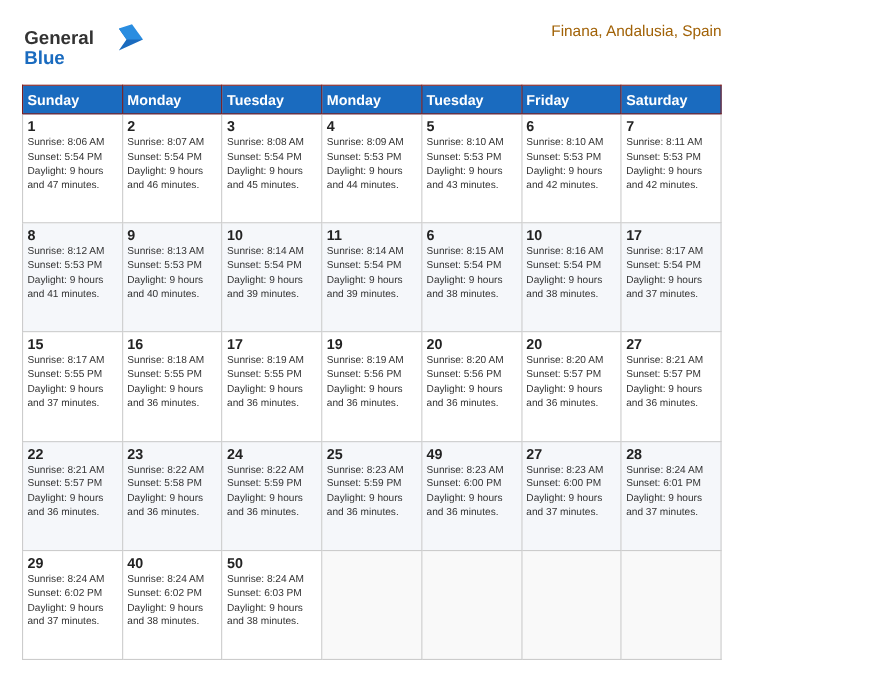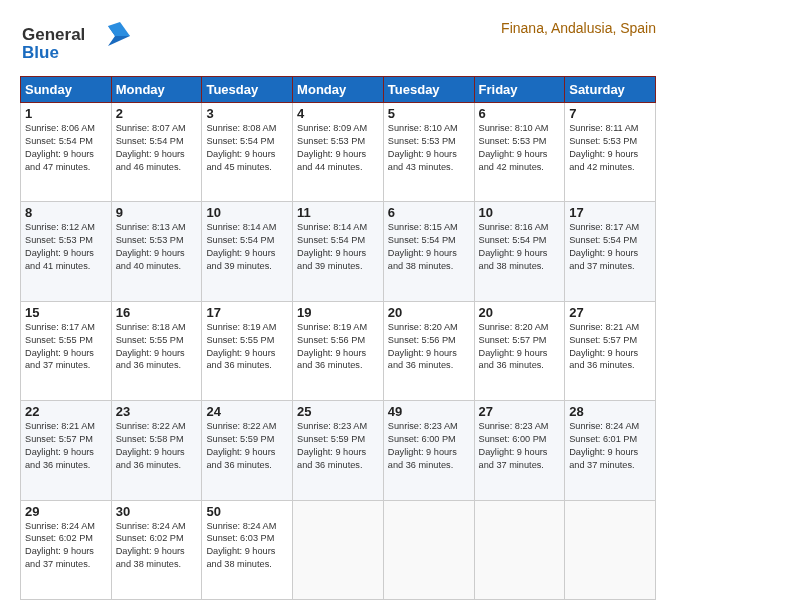--- a/index.html
+++ b/index.html
@@ -352,21 +352,21 @@
         <tr>
           <td>
         <span class="day-num">29</span>
         <div class="day-detail">
           Sunrise: 8:24 AM<br>
           Sunset: 6:02 PM<br>
           Daylight: 9 hours and 37 minutes.
         </div>
       </td>
           <td>
-        <span class="day-num">30</span>
+        <span class="day-num">40</span>
         <div class="day-detail">
           Sunrise: 8:24 AM<br>
           Sunset: 6:02 PM<br>
           Daylight: 9 hours and 38 minutes.
         </div>
       </td>
           <td>
         <span class="day-num">50</span>
         <div class="day-detail">
           Sunrise: 8:24 AM<br>

